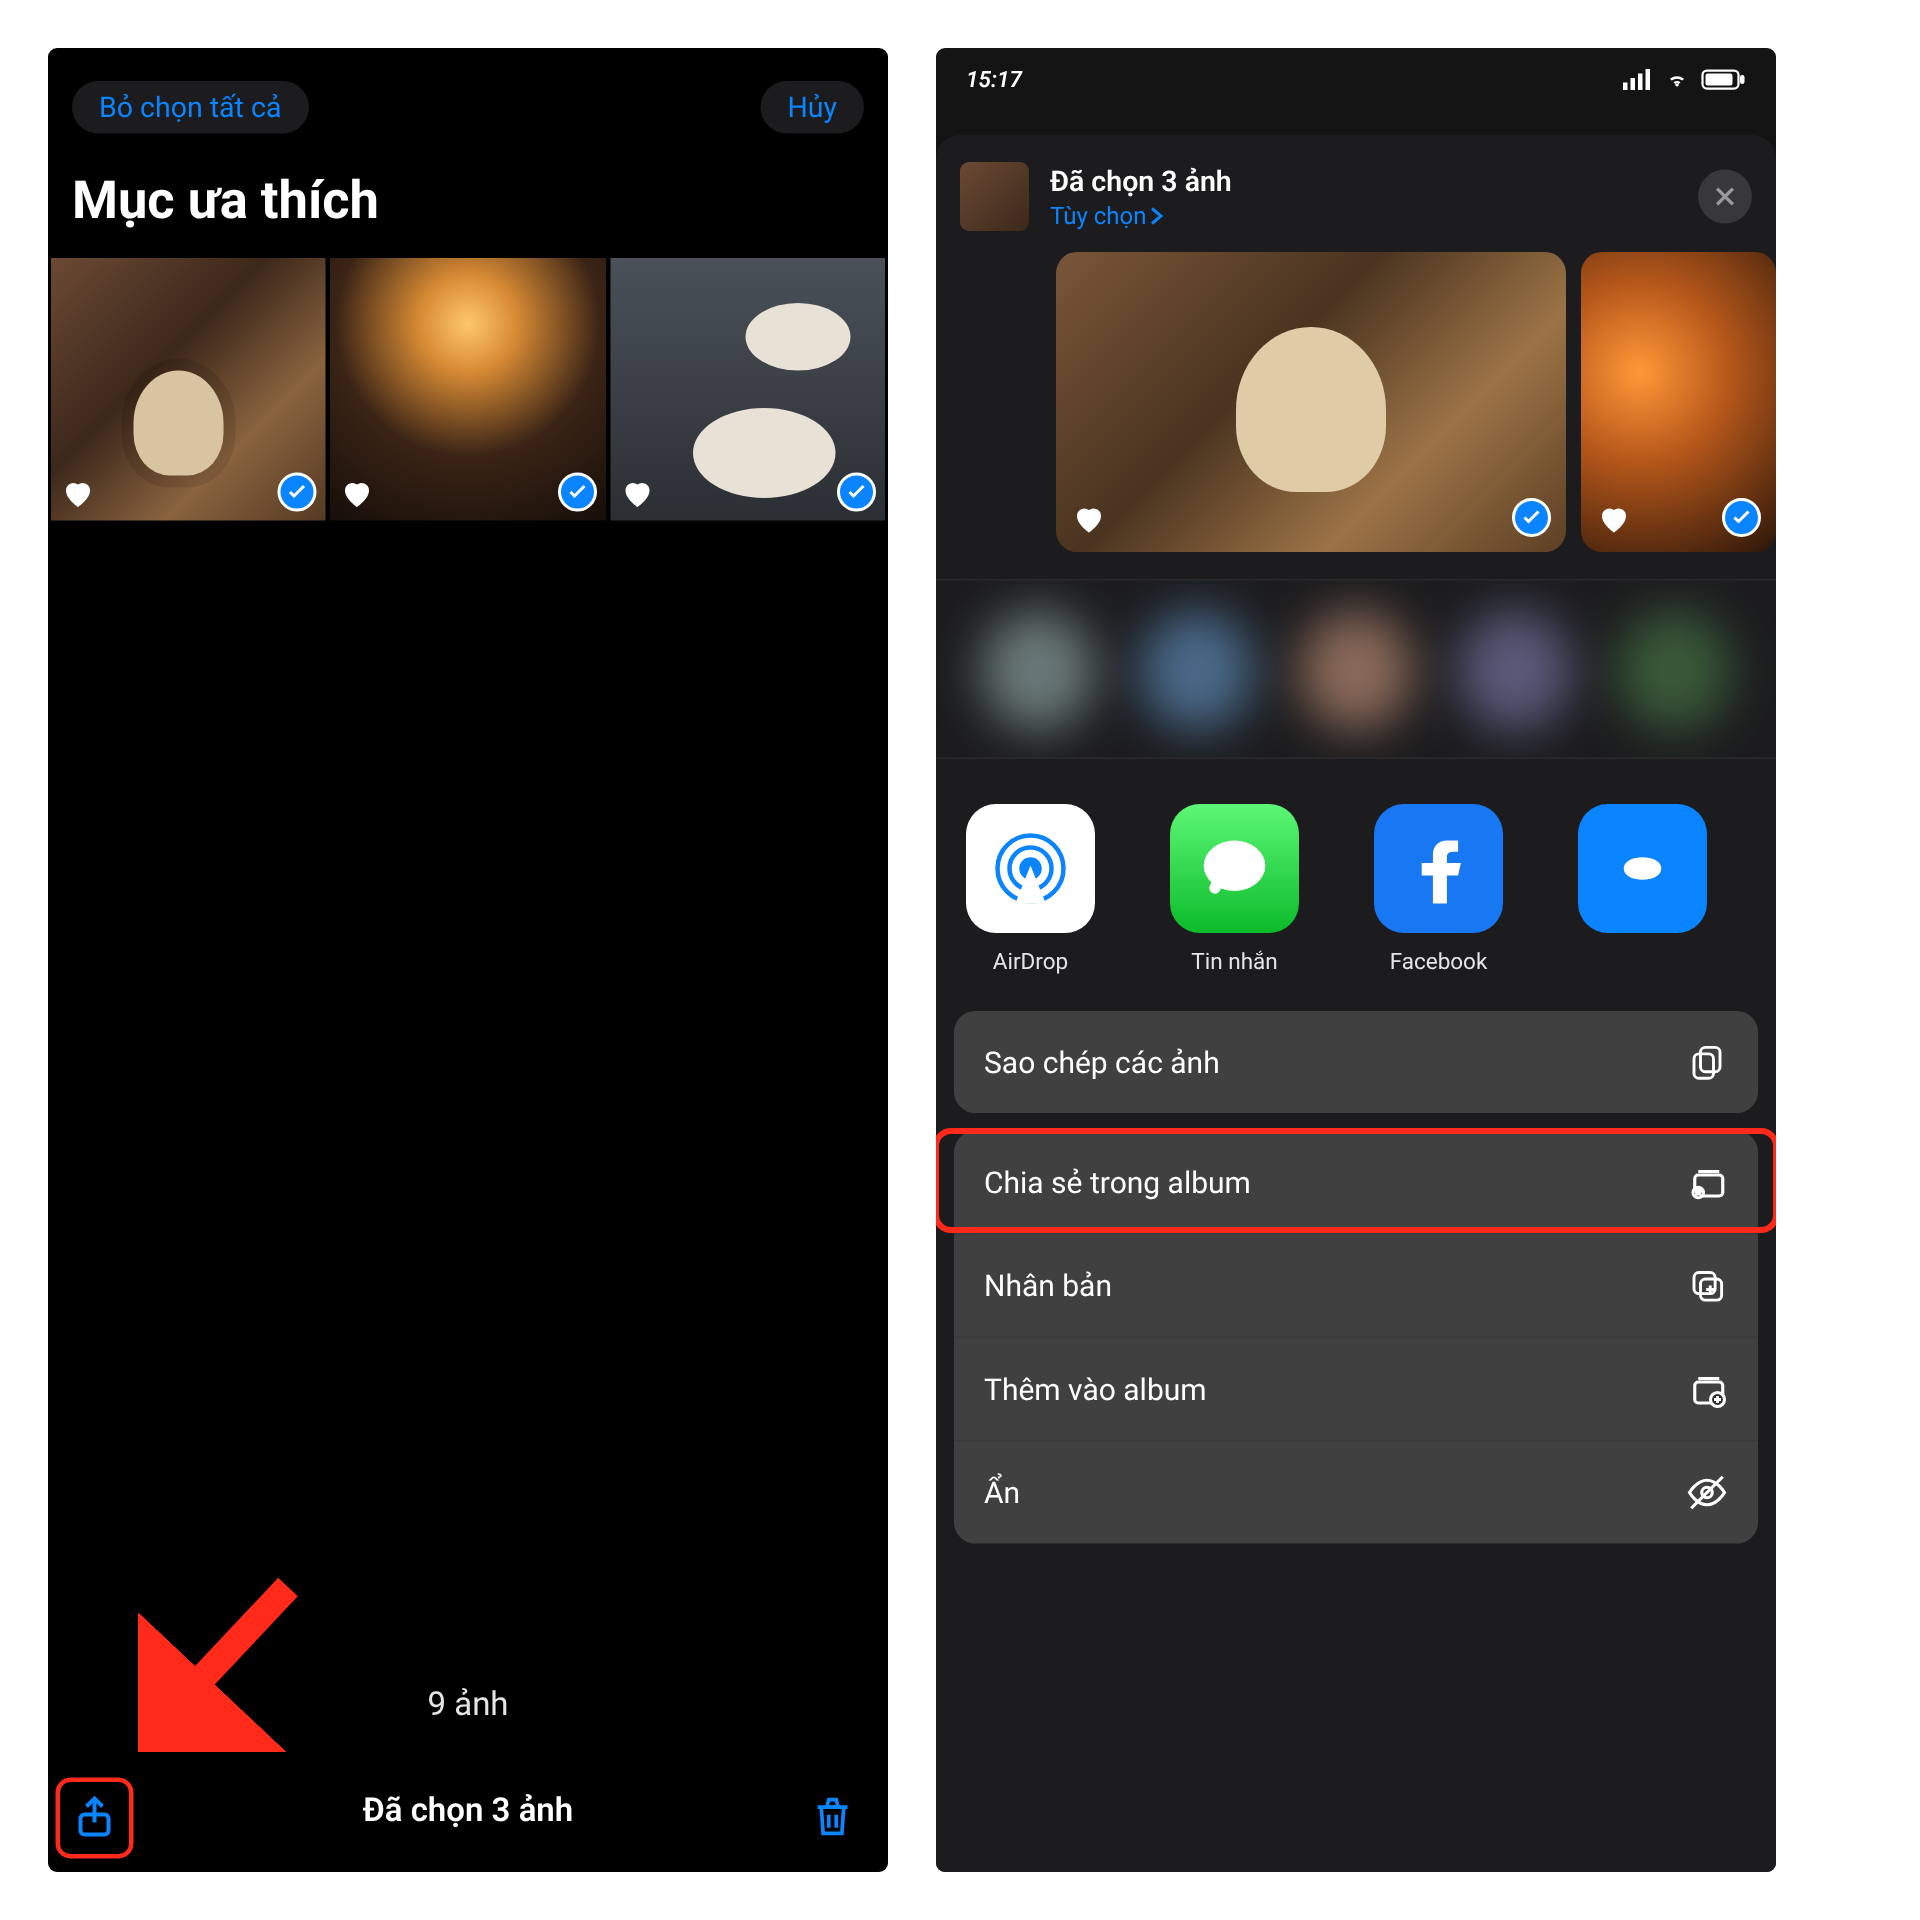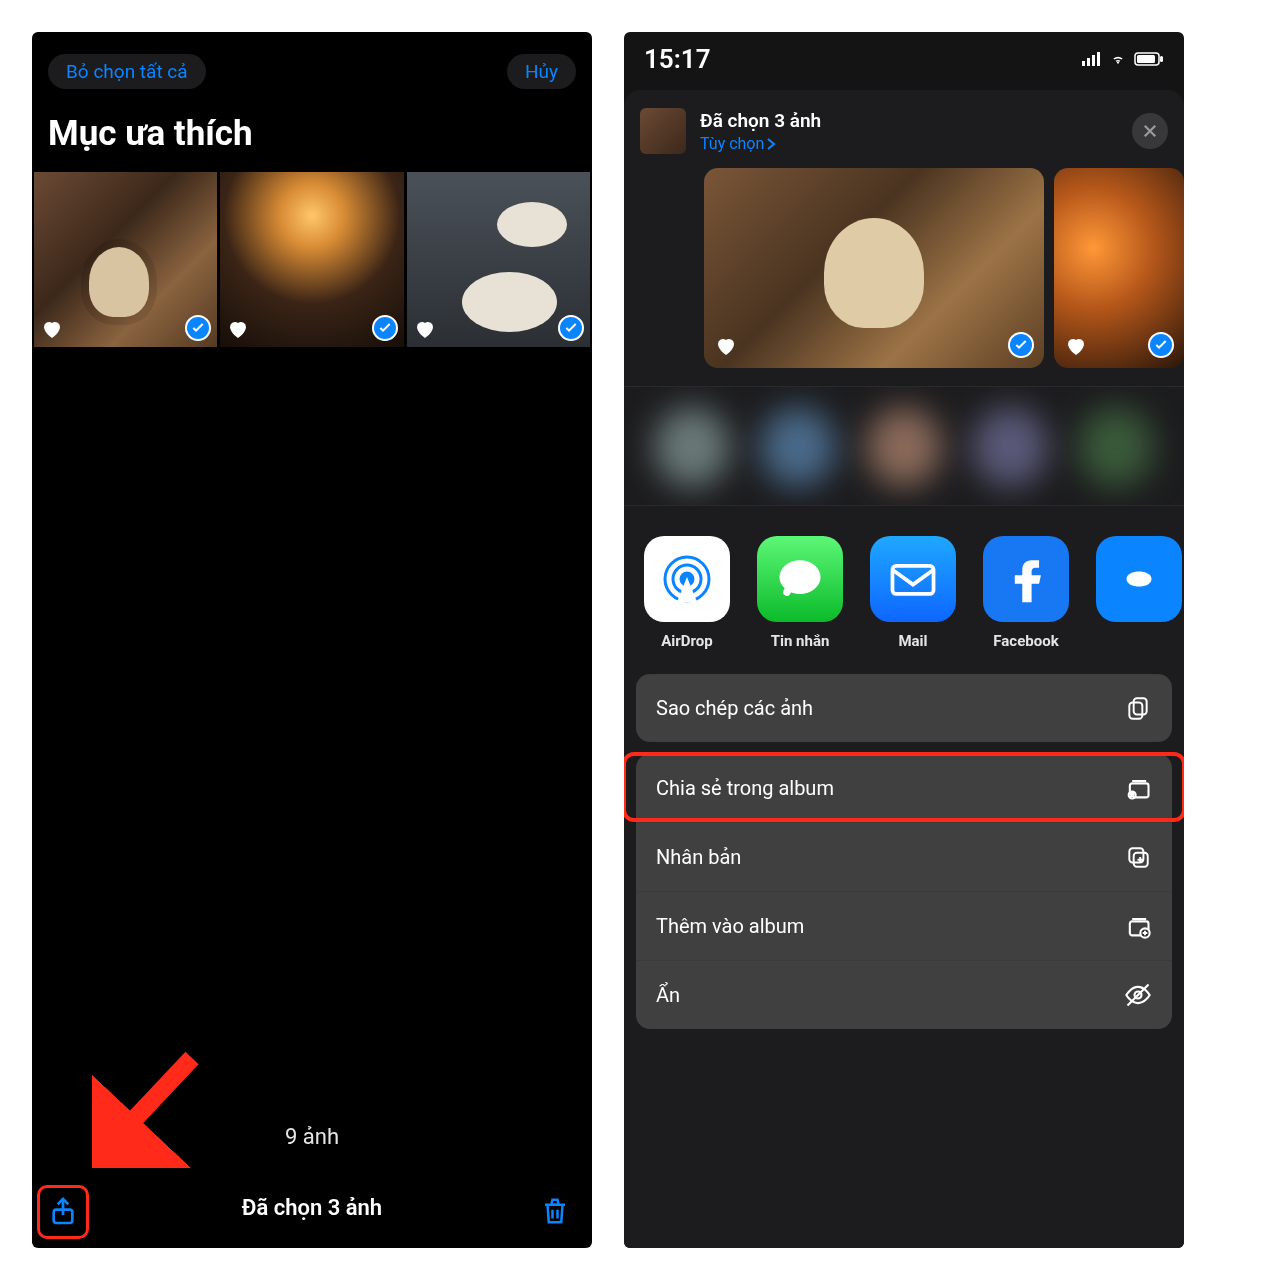--- a/index.html
+++ b/index.html
@@ -120,22 +120,23 @@
     width:120px; height:120px;
     pointer-events:none;
   }
 
   
   .status-bar {
     display:flex;
     justify-content:space-between;
     align-items:center;
     padding: 12px 20px 8px 20px;
-    font-size: 26px;
+    font-size: 15px;
     font-weight:600;
+    font-style:italic;
   }
   .status-icons { display:flex; gap:6px; align-items:center; }
 
   .sheet {
     position:absolute;
     left:0; right:0; top:58px; bottom:0;
     background: #1c1c1e;
     border-radius: 16px 16px 0 0;
     overflow:hidden;
   }
@@ -191,24 +192,23 @@
   }
   .contacts-blur {
     position:absolute; inset:0;
     display:flex; gap:30px; padding:20px 30px;
     filter: blur(16px);
   }
   .blob { width:80px;height:80px;border-radius:50%; }
 
   .apps-row {
     display:flex;
-    gap: 27px;
+    gap: 50px;
     padding: 30px 20px 24px 20px;
     overflow:hidden;
-    font-weight:bold;
   }
   .app { width: 86px; text-align:center; flex:none; }
   .app-icon {
     width: 86px; height: 86px;
     border-radius: 20px;
     display:flex;align-items:center;justify-content:center;
     margin-bottom:10px;
   }
   .app-label { font-size: 15px; color:#e5e5e7; }
   .airdrop { background:#fff; }
@@ -419,29 +419,20 @@
       <div class="app">
         <div class="app-icon messages">
           <svg width="56" height="56" viewBox="0 0 60 60">
               <ellipse cx="30" cy="28" rx="22" ry="18" fill="#fff"></ellipse>
               <path d="M16 44l4-8" stroke="#fff" stroke-width="8" stroke-linecap="round"></path>
             </svg>
         </div>
         <div class="app-label">Tin nhắn</div>
       </div>
       <div class="app">
-        <div class="app-icon mail">
-          <svg width="56" height="56" viewBox="0 0 60 60" fill="none" stroke="#fff" stroke-width="4">
-              <rect x="8" y="16" width="44" height="30" rx="4"></rect>
-              <path d="M8 20l22 16 22-16"></path>
-            </svg>
-        </div>
-        <div class="app-label">Mail</div>
-      </div>
-      <div class="app">
         <div class="app-icon fb">
           <svg width="56" height="56" viewBox="0 0 60 60">
               <path d="M36 18h8v-8h-8c-6 0-10 4-10 10v6h-8v9h8v20h10V35h8l2-9H36v-4c0-2 1-4 4-4z" fill="#fff"></path>
             </svg>
         </div>
         <div class="app-label">Facebook</div>
       </div>
       <div class="app">
         <div class="app-icon extra">
           <svg width="50" height="50" viewBox="0 0 60 60">

